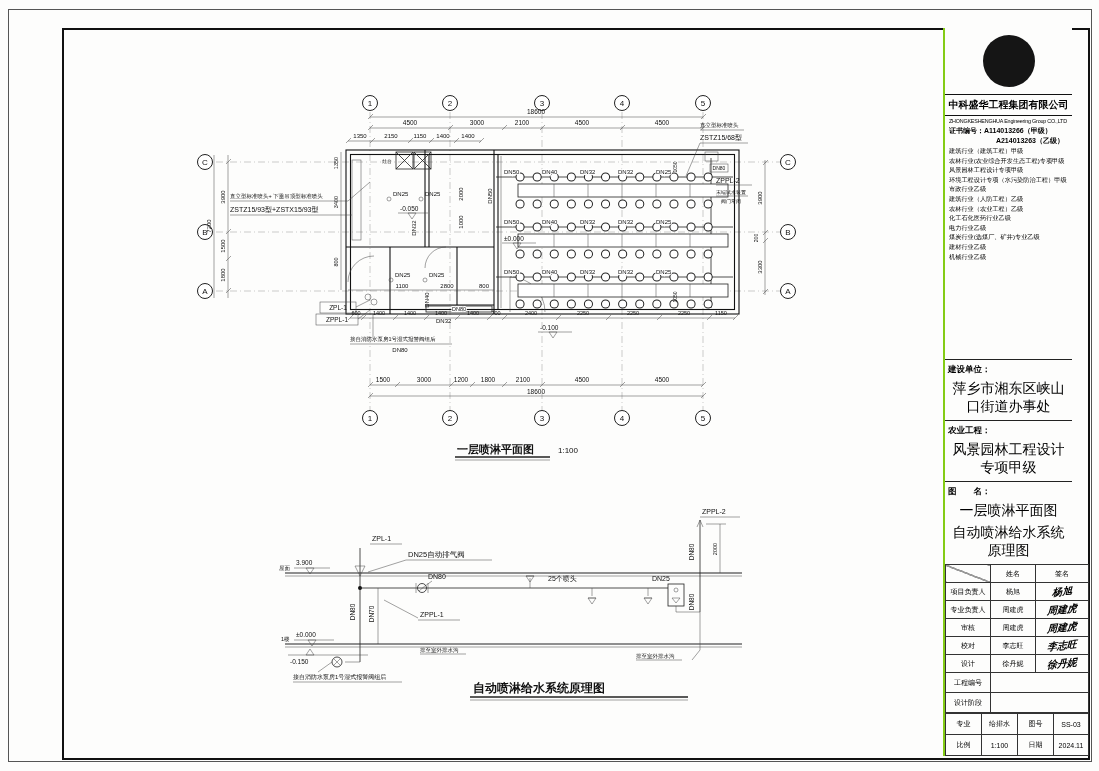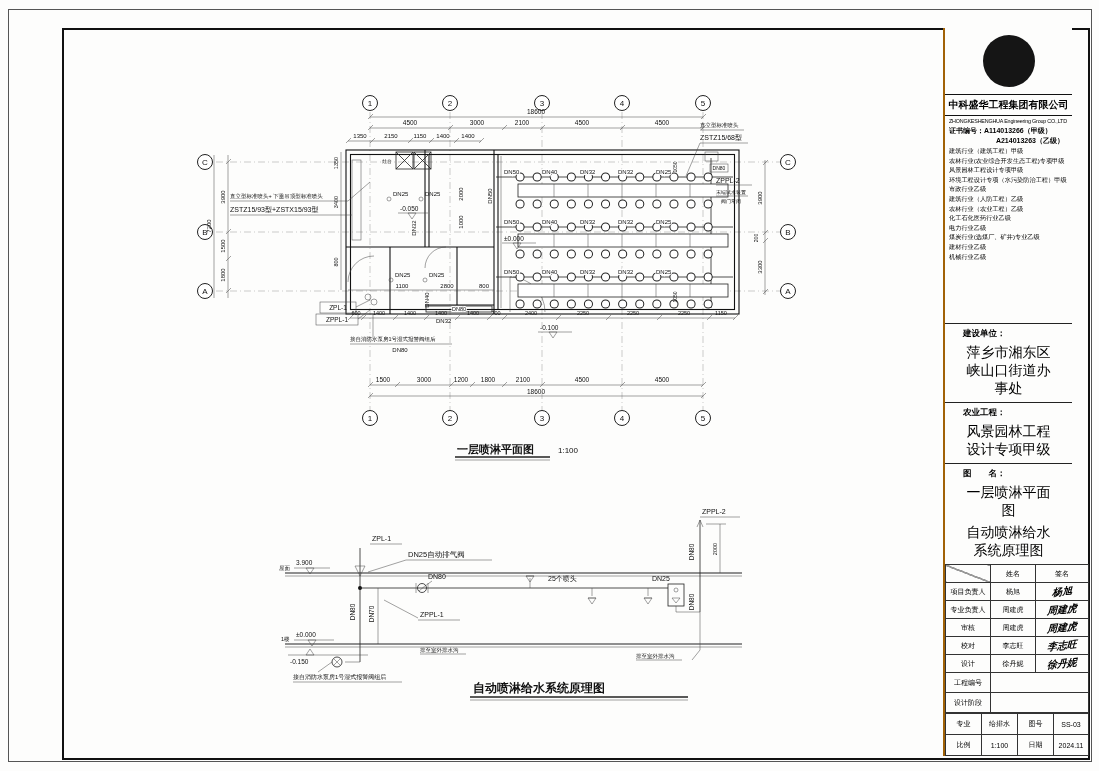--- a/index.html
+++ b/index.html
@@ -16,31 +16,31 @@
   svg .bub{fill:#fff;stroke:#222;stroke-width:1;}
   svg .blk{fill:#111;stroke:none;}
   svg .wfill{fill:#fff;}
   svg text{stroke:none;fill:#111;font-family:"Liberation Sans",sans-serif;}
   svg .bg{paint-order:stroke;stroke:#fff;stroke-width:2px;}
   .t5{font-size:5px}.t55{font-size:5.5px}.t6{font-size:6px}.t65{font-size:6.5px}
   .t7{font-size:7px}.t75{font-size:7.5px}.t8{font-size:8px}
   .t11{font-size:11px;font-weight:bold}.t12{font-size:12px;font-weight:bold}
   .mid{text-anchor:middle}
   
-  .tblock{position:absolute;left:943px;top:28px;width:129px;height:728px;border-left:2px solid #a16207;box-sizing:border-box;display:flex;flex-direction:column;background:#fdfdfc;}
+  .tblock{position:absolute;left:943px;top:28px;width:129px;height:728px;border-left:2px solid #84cc16;box-sizing:border-box;display:flex;flex-direction:column;background:#fdfdfc;}
   .logo-sec{height:66px;display:flex;align-items:center;justify-content:center;flex:0 0 auto;}
   .logo-circle{width:52px;height:52px;border-radius:50%;background:#151515;}
   .company-bar{border-top:1.5px solid #111;border-bottom:1.5px solid #111;font-weight:bold;font-size:10px;text-align:center;padding:3px 0;flex:0 0 auto;}
   .certs{padding:2px 4px 5px;flex:0 0 auto;}
   .cert-en{font-size:5.4px;white-space:nowrap;letter-spacing:-.2px;}
   .cert-no{font-size:7px;font-weight:bold;margin-top:2px;white-space:nowrap;}
   .cert-no2{font-size:7px;font-weight:bold;text-align:right;padding-right:4px;}
   .qual{font-size:6.2px;line-height:1.55;white-space:nowrap;}
   .tb-spacer{flex:1 1 auto;}
-  .tb-sec{border-top:1.2px solid #222;padding:4px 18px;flex:0 0 auto;}
+  .tb-sec{border-top:1.2px solid #222;padding:4px 3px;flex:0 0 auto;}
   .tb-label{font-size:8.5px;font-weight:bold;}
   .tb-val{font-size:14px;text-align:center;margin-top:4px;}
   .tb-val.small{font-size:7px;line-height:1.5;}
   .sigtbl{width:100%;border-collapse:collapse;table-layout:fixed;flex:0 0 auto;border-top:1.2px solid #222;}
   .sigtbl td{border:0.8px solid #333;font-size:7px;text-align:center;padding:0;height:17px;overflow:hidden;}
   .sigtbl td.diag{background:linear-gradient(to top right,#fdfdfc 48.5%,#333 48.5%,#333 51.5%,#fdfdfc 51.5%);}
   .sig{display:inline-block;font-size:10px;font-style:italic;font-weight:bold;transform:rotate(-6deg) skewX(-8deg);}
 </style>
 </head>
 <body>

